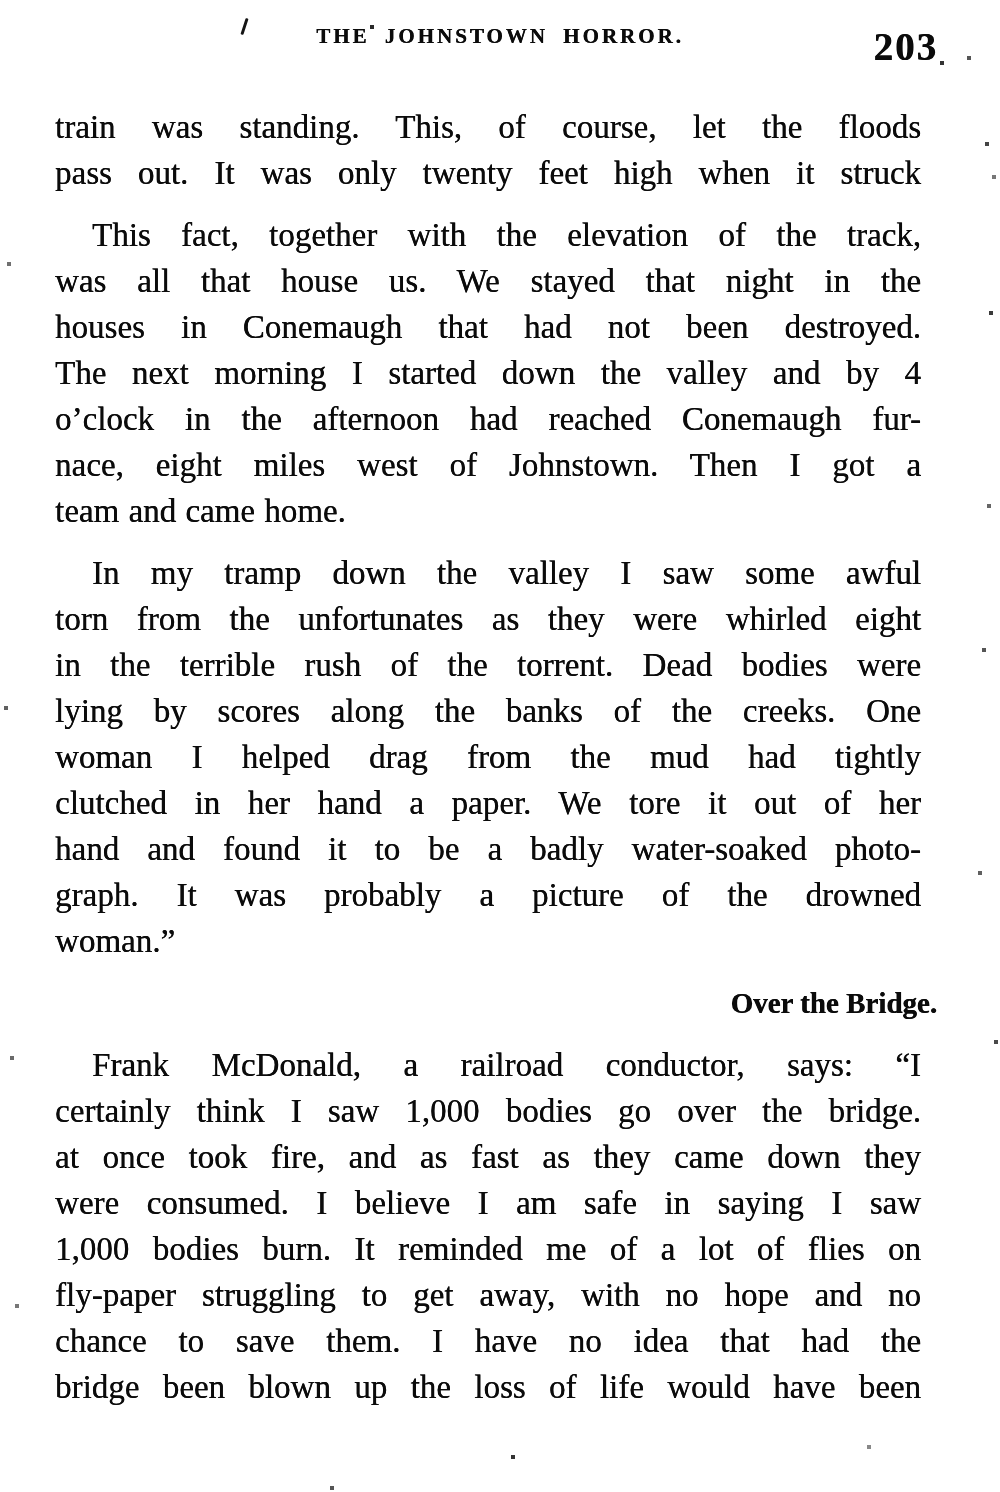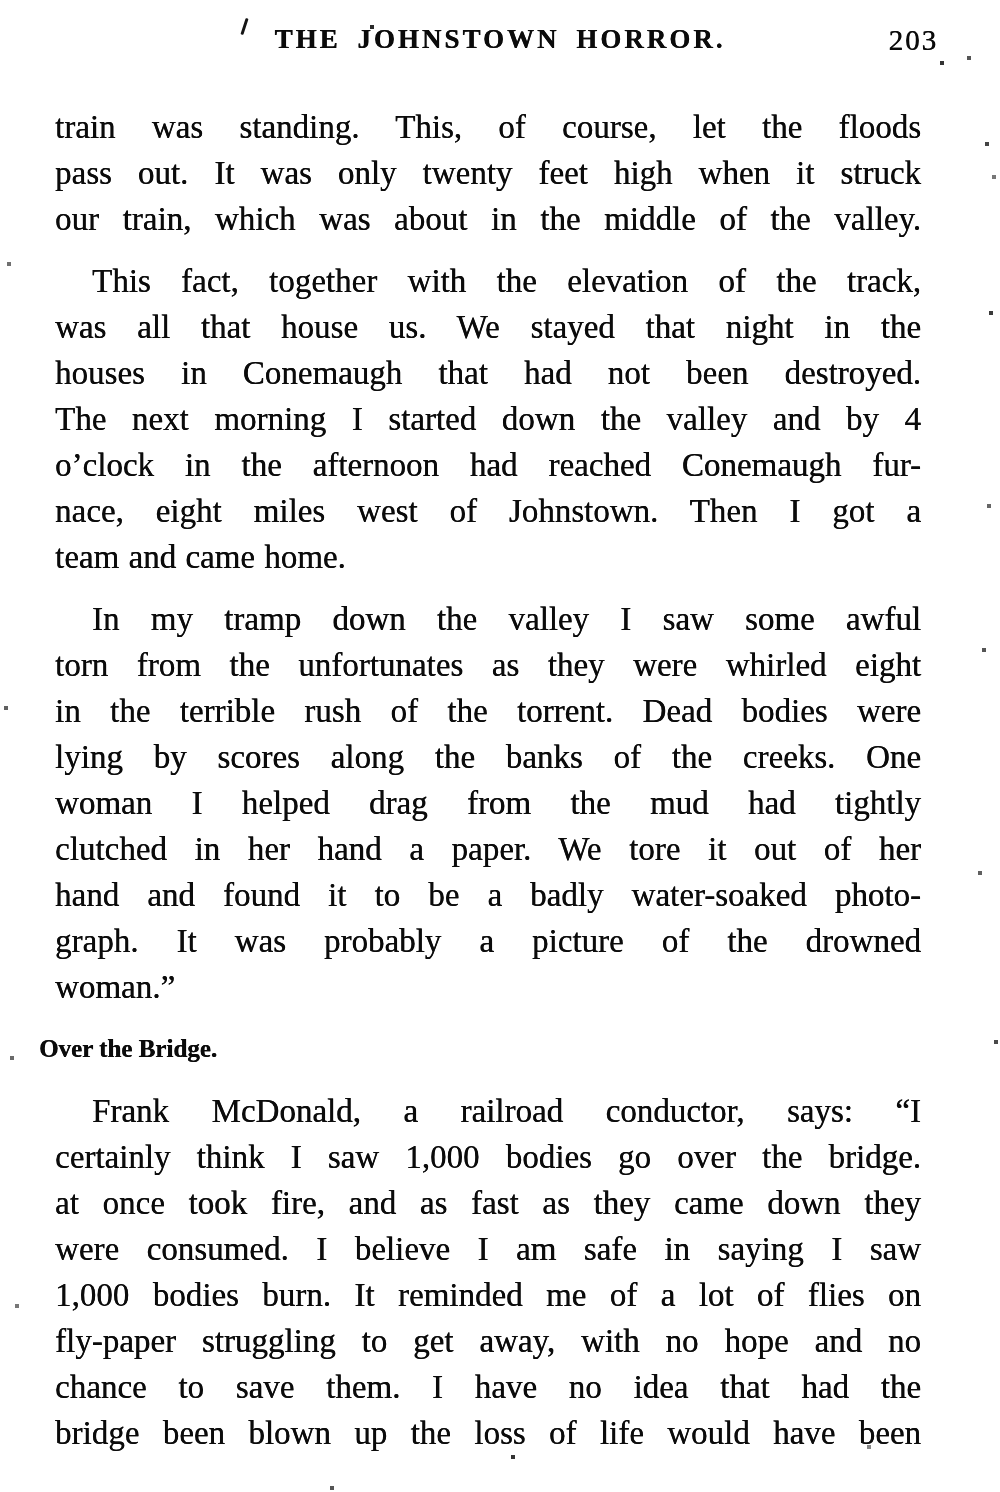--- a/index.html
+++ b/index.html
@@ -22,33 +22,33 @@
     top: 24px;
     left: 0;
     width: 100%;
     height: 40px;
   }
   .running-title {
     position: absolute;
     left: 0;
     width: 100%;
     text-align: center;
-    font-size: 27px;
+    font-size: 21px;
     font-weight: bold;
     letter-spacing: 3px;
     word-spacing: 7px;
     text-shadow: 0.4px 0.3px 0 currentColor;
     white-space: nowrap;
   }
   .page-number {
     position: absolute;
     right: 62px;
     top: 0;
-    font-size: 29px;
-    font-weight: normal;
+    font-size: 39px;
+    font-weight: bold;
     letter-spacing: 2px;
     text-shadow: 0.5px 0.4px 0 currentColor;
   }
   
   .text-column {
     position: absolute;
     left: 39px;
     top: 88px;
     width: 898px;
   }
@@ -59,24 +59,24 @@
     line-height: 46px;
     text-align: justify;
     text-align-last: justify;
     word-spacing: 1px;
     text-shadow: 0.35px 0.3px 0 currentColor;
     white-space: normal;
   }
   .line.no-justify { text-align-last: left; }
   .line.indent { text-indent: 37px; }
   .section-heading {
-    font-size: 25px;
+    font-size: 29px;
     line-height: 46px;
     font-weight: bold;
-    text-align: left;
+    text-align: right;
     text-shadow: 0.4px 0.3px 0 currentColor;
     margin: 2px 0 0 0;
   }
   
   .stray-mark {
     position: absolute;
     left: 243px;
     top: 18px;
     width: 3px;
     height: 17px;
@@ -118,21 +118,20 @@
 
   <div class="page-header">
     <div class="running-title">THE JOHNSTOWN HORROR.</div>
     <div class="page-number">203</div>
   </div>
 
   <div class="text-column" id="content-root">
       <div class="paragraph">
         <div class="line">train was standing.  This, of course, let the floods</div>
         <div class="line">pass out.  It was only twenty feet high when it struck</div>
-        <div class="line">our train, which was about in the middle of the valley.</div>
       </div>
       <div class="paragraph">
         <div class="line indent">This fact, together with the elevation of the track,</div>
         <div class="line">was all that house us.  We stayed that night in the</div>
         <div class="line">houses in Conemaugh that had not been destroyed.</div>
         <div class="line">The next morning I started down the valley and by 4</div>
         <div class="line">o’clock in the afternoon had reached Conemaugh fur-</div>
         <div class="line">nace, eight miles west of Johnstown.  Then I got a</div>
         <div class="line no-justify">team and came home.</div>
       </div>

